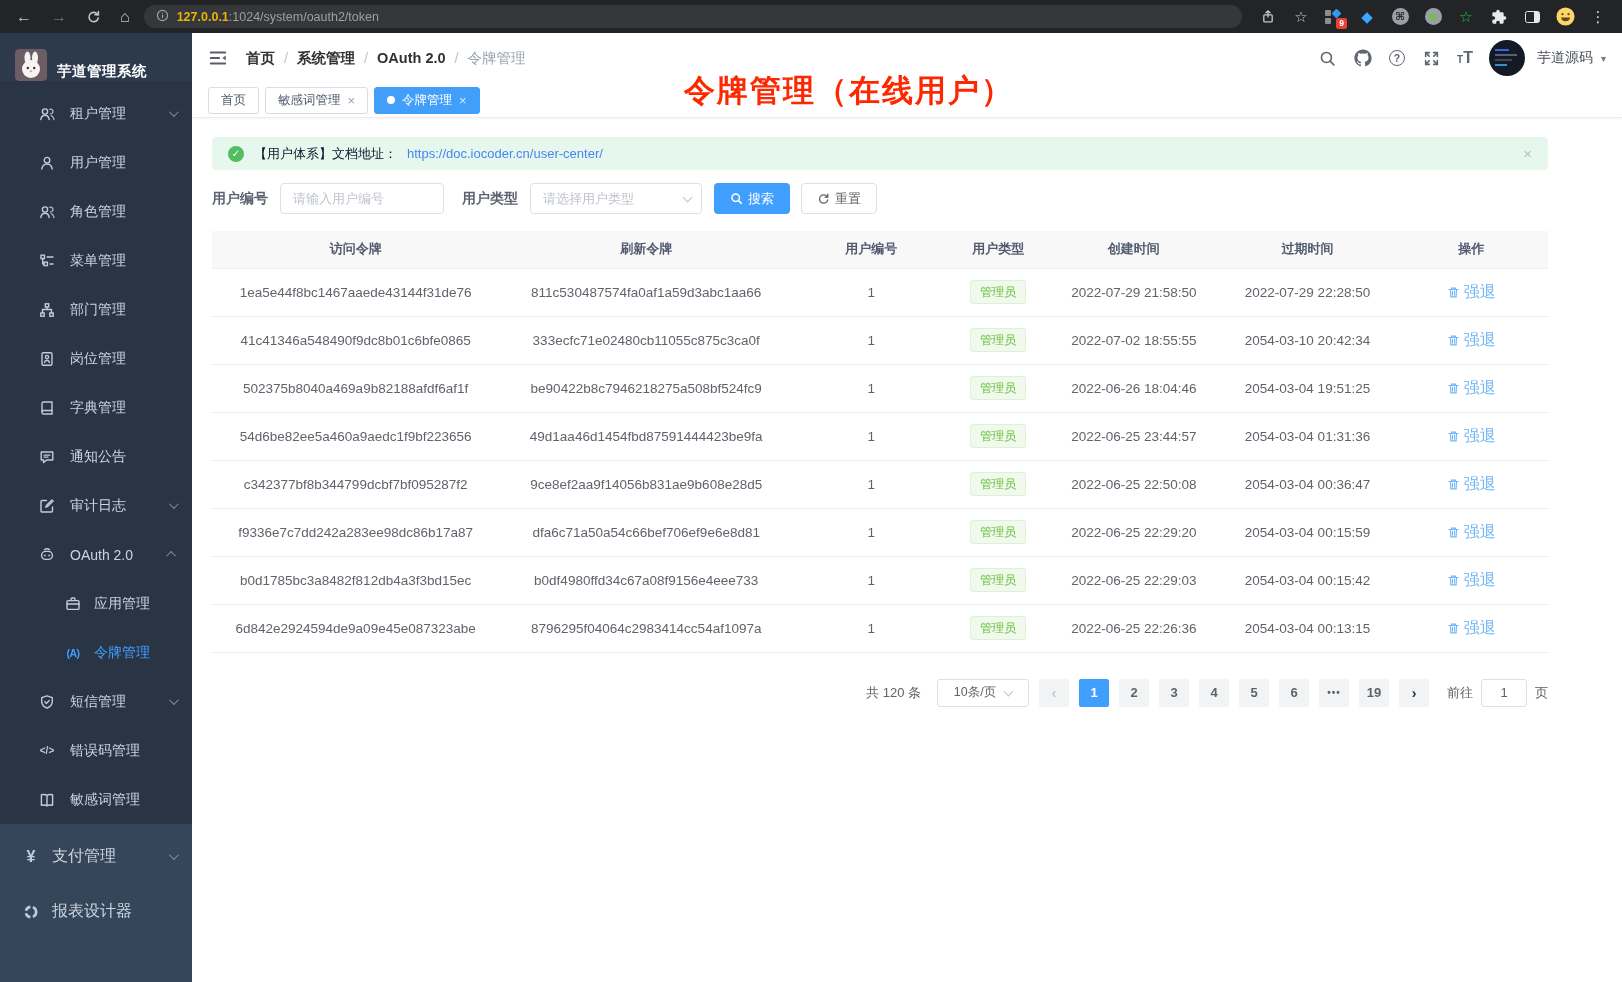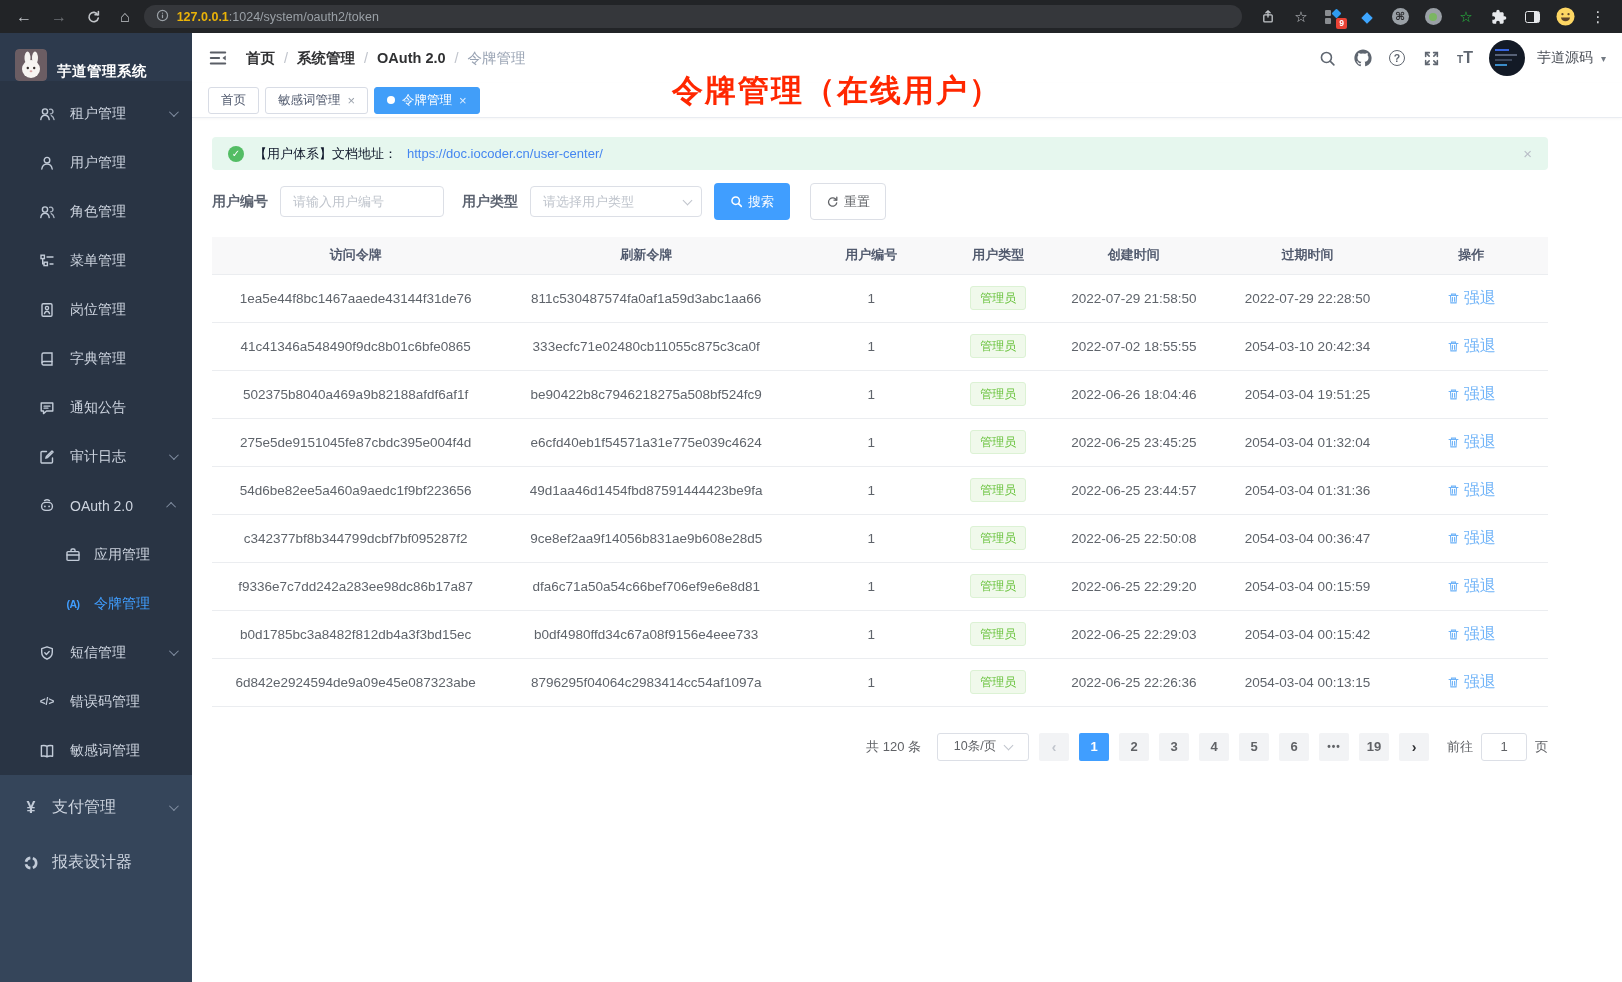--- a/index.html
+++ b/index.html
@@ -75,21 +75,21 @@
 
   .tabbar { height:35px; display:flex; align-items:center; gap:6px; padding:0 16px; flex-shrink:0;
     border-bottom:1px solid #e9ecf1; box-shadow:0 1px 3px rgba(0,0,0,.04); }
   .tab { height:27px; display:flex; align-items:center; gap:7px; padding:0 12px; border:1px solid #d8dce5;
     border-radius:3px; background:#fff; font-size:12.5px; color:#515a6e; cursor:pointer; }
   .tab .tclose { font-size:13px; color:#9aa1ab; }
   .tab.active { background:#419ef9; border-color:#419ef9; color:#fff; }
   .tab.active .tdot { width:8px; height:8px; border-radius:50%; background:#fff; }
   .tab.active .tclose { color:#dcedff; }
 
-  .annotation { position:absolute; left:480px; top:37px; font-size:31px; font-weight:700; color:#ff2700;
+  .annotation { position:absolute; left:492px; top:37px; font-size:31px; font-weight:700; color:#ff2700;
     letter-spacing:2px; z-index:30; pointer-events:none; white-space:nowrap; }
 
   
   .content { padding:19px 74px 0 20px; }
 
   .alert { height:33px; background:#e6f7ee; border-radius:4px; display:flex; align-items:center; gap:10px;
     padding:0 16px; font-size:13px; }
   .check-ic { width:16px; height:16px; border-radius:50%; background:#53bd64; color:#fff; font-size:10px; font-weight:700;
     display:flex; align-items:center; justify-content:center; flex-shrink:0; }
   .alert-text { color:#0f172a; }
@@ -99,24 +99,24 @@
   .filters { display:flex; align-items:center; margin-top:13px; }
   .f-label { font-size:14px; font-weight:700; color:#5c6370; margin-right:12px; }
   .f-input { width:164px; height:31px; border:1px solid #dcdfe6; border-radius:4px; padding:0 12px;
     font-size:13px; color:#606266; outline:none; font-family:inherit; }
   .f-input::placeholder { color:#bfc4cc; }
   .f-sel { position:relative; width:172px; margin-right:12px; }
   .f-sel .f-input { width:100%; padding-right:40px; }
   .sel-arr { position:absolute; right:11px; top:11px; width:7px; height:7px; border-right:1.4px solid #c0c4cc;
     border-bottom:1.4px solid #c0c4cc; transform:rotate(45deg); pointer-events:none; }
   .gap1 { width:18px; }
-  .btn { height:37px; border-radius:4px; display:flex; align-items:center; gap:5px; padding:0 15px;
+  .btn { height:31px; border-radius:4px; display:flex; align-items:center; gap:5px; padding:0 15px;
     font-size:13px; cursor:pointer; border:1px solid transparent; font-family:inherit; }
   .btn.primary { background:#409eff; color:#fff; }
-  .btn.plain { background:#fff; color:#606266; border-color:#dcdfe6; margin-left:20px; }
+  .btn.plain { background:#fff; color:#606266; border-color:#dcdfe6; margin-left:11px; }
 
   table.grid { width:100%; border-collapse:collapse; margin-top:17px; table-layout:fixed; }
   .grid th { height:37px; background:#f8f8f9; color:#515a6e; font-size:13px; font-weight:700; text-align:center;
     border-bottom:1px solid #ebedf0; }
   .grid td { height:48px; text-align:center; font-size:13.5px; color:#5f646b; border-bottom:1px solid #ebedf0;
     overflow:hidden; white-space:nowrap; }
   .badge { display:inline-block; background:#f0f9eb; border:1px solid #dcf2d4; color:#67c23a; font-size:12px;
     padding:5px 9px; border-radius:3px; line-height:1; }
   .kick { color:#6fb3f8; font-size:16px; display:inline-flex; align-items:center; gap:4px; cursor:pointer; }
 
@@ -264,20 +264,31 @@
                 <path d="M8 4h6"></path>
                 <rect x="5" y="9.2" width="3.4" height="3.4"></rect>
                 <path d="M11 11h3M3.7 5.6v5.3h1.3"></path>
               </svg>
             </span>
           <span>菜单管理</span>
         </div>
         <div class="s-item">
           <span class="mi">
               <svg width="16" height="16" viewBox="0 0 16 16" fill="none" stroke="currentColor" stroke-width="1.4" stroke-linecap="round">
+                <rect x="6.3" y="1.8" width="3.4" height="3.2"></rect>
+                <rect x="1.8" y="11" width="3.4" height="3.2"></rect>
+                <rect x="10.8" y="11" width="3.4" height="3.2"></rect>
+                <path d="M8 5v2.5M3.5 11V7.5h9V11"></path>
+              </svg>
+            </span>
+          <span>部门管理</span>
+        </div>
+        <div class="s-item">
+          <span class="mi">
+              <svg width="16" height="16" viewBox="0 0 16 16" fill="none" stroke="currentColor" stroke-width="1.4" stroke-linecap="round">
                 <rect x="3" y="1.8" width="10" height="12.4" rx="1.2"></rect>
                 <circle cx="8" cy="6" r="1.6"></circle>
                 <path d="M5.5 11.6c.4-1.6 1.3-2.4 2.5-2.4s2.1.8 2.5 2.4"></path>
               </svg>
             </span>
           <span>岗位管理</span>
         </div>
         <div class="s-item">
           <span class="mi">
               <svg width="16" height="16" viewBox="0 0 16 16" fill="none" stroke="currentColor" stroke-width="1.4" stroke-linecap="round">
@@ -535,34 +546,20 @@
               <td>2022-06-26 18:04:46</td>
               <td>2054-03-04 19:51:25</td>
               <td><span class="kick">
                     <svg width="13" height="13" viewBox="0 0 16 16" fill="none" stroke="currentColor" stroke-width="1.3" stroke-linecap="round">
                       <path d="M2.5 4.2h11M5.5 4V2.6h5V4M4.3 4.6l.5 8.8h6.4l.5-8.8M6.7 6.6v4.7M9.3 6.6v4.7"></path>
                     </svg>
                     <span>强退</span>
                   </span></td>
             </tr>
             <tr>
-              <td>275e5de9151045fe87cbdc395e004f4d</td>
-              <td>e6cfd40eb1f54571a31e775e039c4624</td>
-              <td>1</td>
-              <td><span class="badge">管理员</span></td>
-              <td>2022-06-25 23:45:25</td>
-              <td>2054-03-04 01:32:04</td>
-              <td><span class="kick">
-                    <svg width="13" height="13" viewBox="0 0 16 16" fill="none" stroke="currentColor" stroke-width="1.3" stroke-linecap="round">
-                      <path d="M2.5 4.2h11M5.5 4V2.6h5V4M4.3 4.6l.5 8.8h6.4l.5-8.8M6.7 6.6v4.7M9.3 6.6v4.7"></path>
-                    </svg>
-                    <span>强退</span>
-                  </span></td>
-            </tr>
-            <tr>
               <td>54d6be82ee5a460a9aedc1f9bf223656</td>
               <td>49d1aa46d1454fbd87591444423be9fa</td>
               <td>1</td>
               <td><span class="badge">管理员</span></td>
               <td>2022-06-25 23:44:57</td>
               <td>2054-03-04 01:31:36</td>
               <td><span class="kick">
                     <svg width="13" height="13" viewBox="0 0 16 16" fill="none" stroke="currentColor" stroke-width="1.3" stroke-linecap="round">
                       <path d="M2.5 4.2h11M5.5 4V2.6h5V4M4.3 4.6l.5 8.8h6.4l.5-8.8M6.7 6.6v4.7M9.3 6.6v4.7"></path>
                     </svg>

